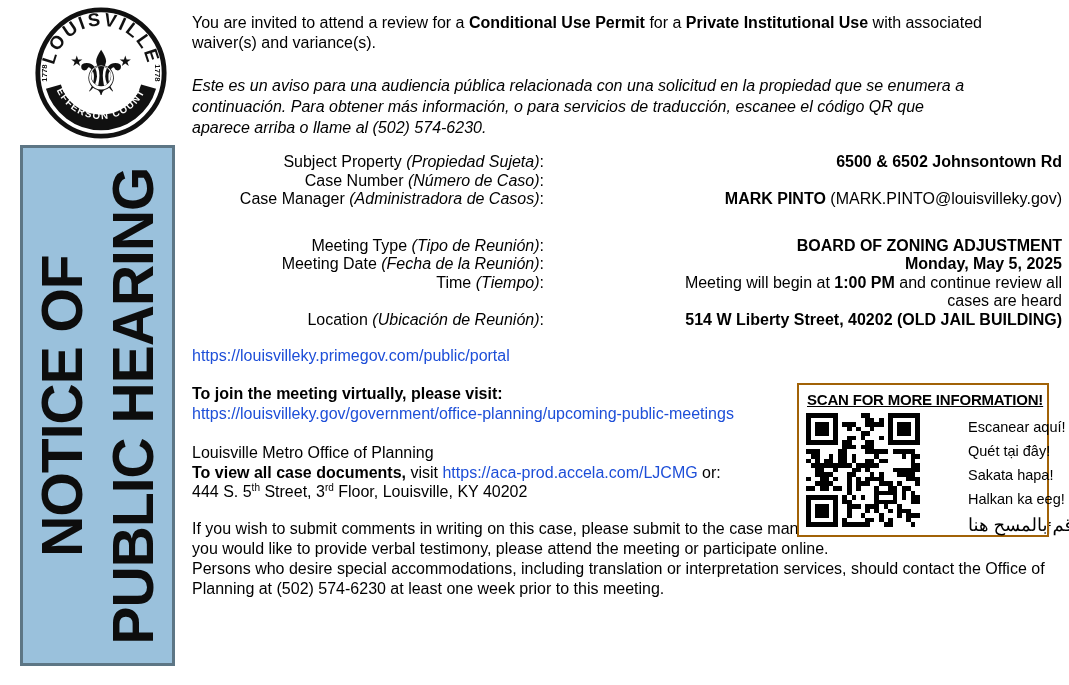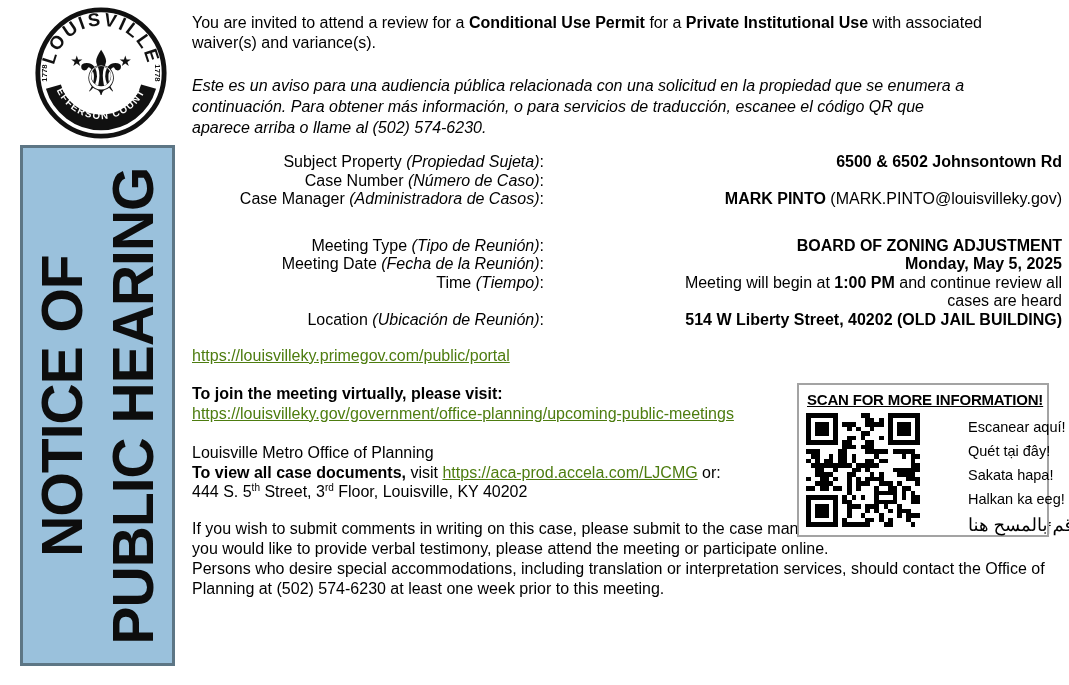--- a/index.html
+++ b/index.html
@@ -32,30 +32,30 @@
   
   .details{margin-top:15px;}
   .dgroup2{margin-top:28px;}
   .drow{display:flex;line-height:18.5px;text-align:right;}
   .dlabel{width:352px;flex:0 0 352px;}
   .dvalue{flex:1;}
   .sec{margin-top:0;}
   .sec-agenda{margin-top:17px;line-height:20px;}
   .sec-virtual{margin-top:18px;line-height:20px;}
   .sec-docs{margin-top:19px;line-height:19.5px;width:600px;}
-  a.link{color:#4d7c0f;text-decoration:underline;cursor:pointer;}
+  a.link{color:#1d4ed8;cursor:pointer;}
   sup{font-size:10px;vertical-align:super;line-height:0;}
   .question{font-weight:bold;margin-left:26px;}
   .footer{margin-top:17px;width:864px;}
   .footer p{margin:0;line-height:20px;}
   .footer .fbold{font-weight:normal;}
   
   .qrbox{
     position:absolute;left:797px;top:383px;width:252px;height:154px;
-    box-sizing:border-box;border:2px solid #a3a3a3;background:#fff;
+    box-sizing:border-box;border:2px solid #a16207;background:#fff;
     padding:5px 7px 4px 7px;
   }
   .qrtitle{
     font-weight:bold;font-size:15px;text-decoration:underline;
     margin:1px 0 5px 1px;white-space:nowrap;letter-spacing:-0.2px;
   }
   .qrrow{display:flex;align-items:flex-start;}
   .qrcode{width:114px;height:114px;flex:0 0 114px;}
   .qrlangs{margin-left:12px;padding-top:2px;}
   .qrlang{font-weight:normal;font-size:14.5px;line-height:24px;white-space:nowrap;margin-left:36px;}

